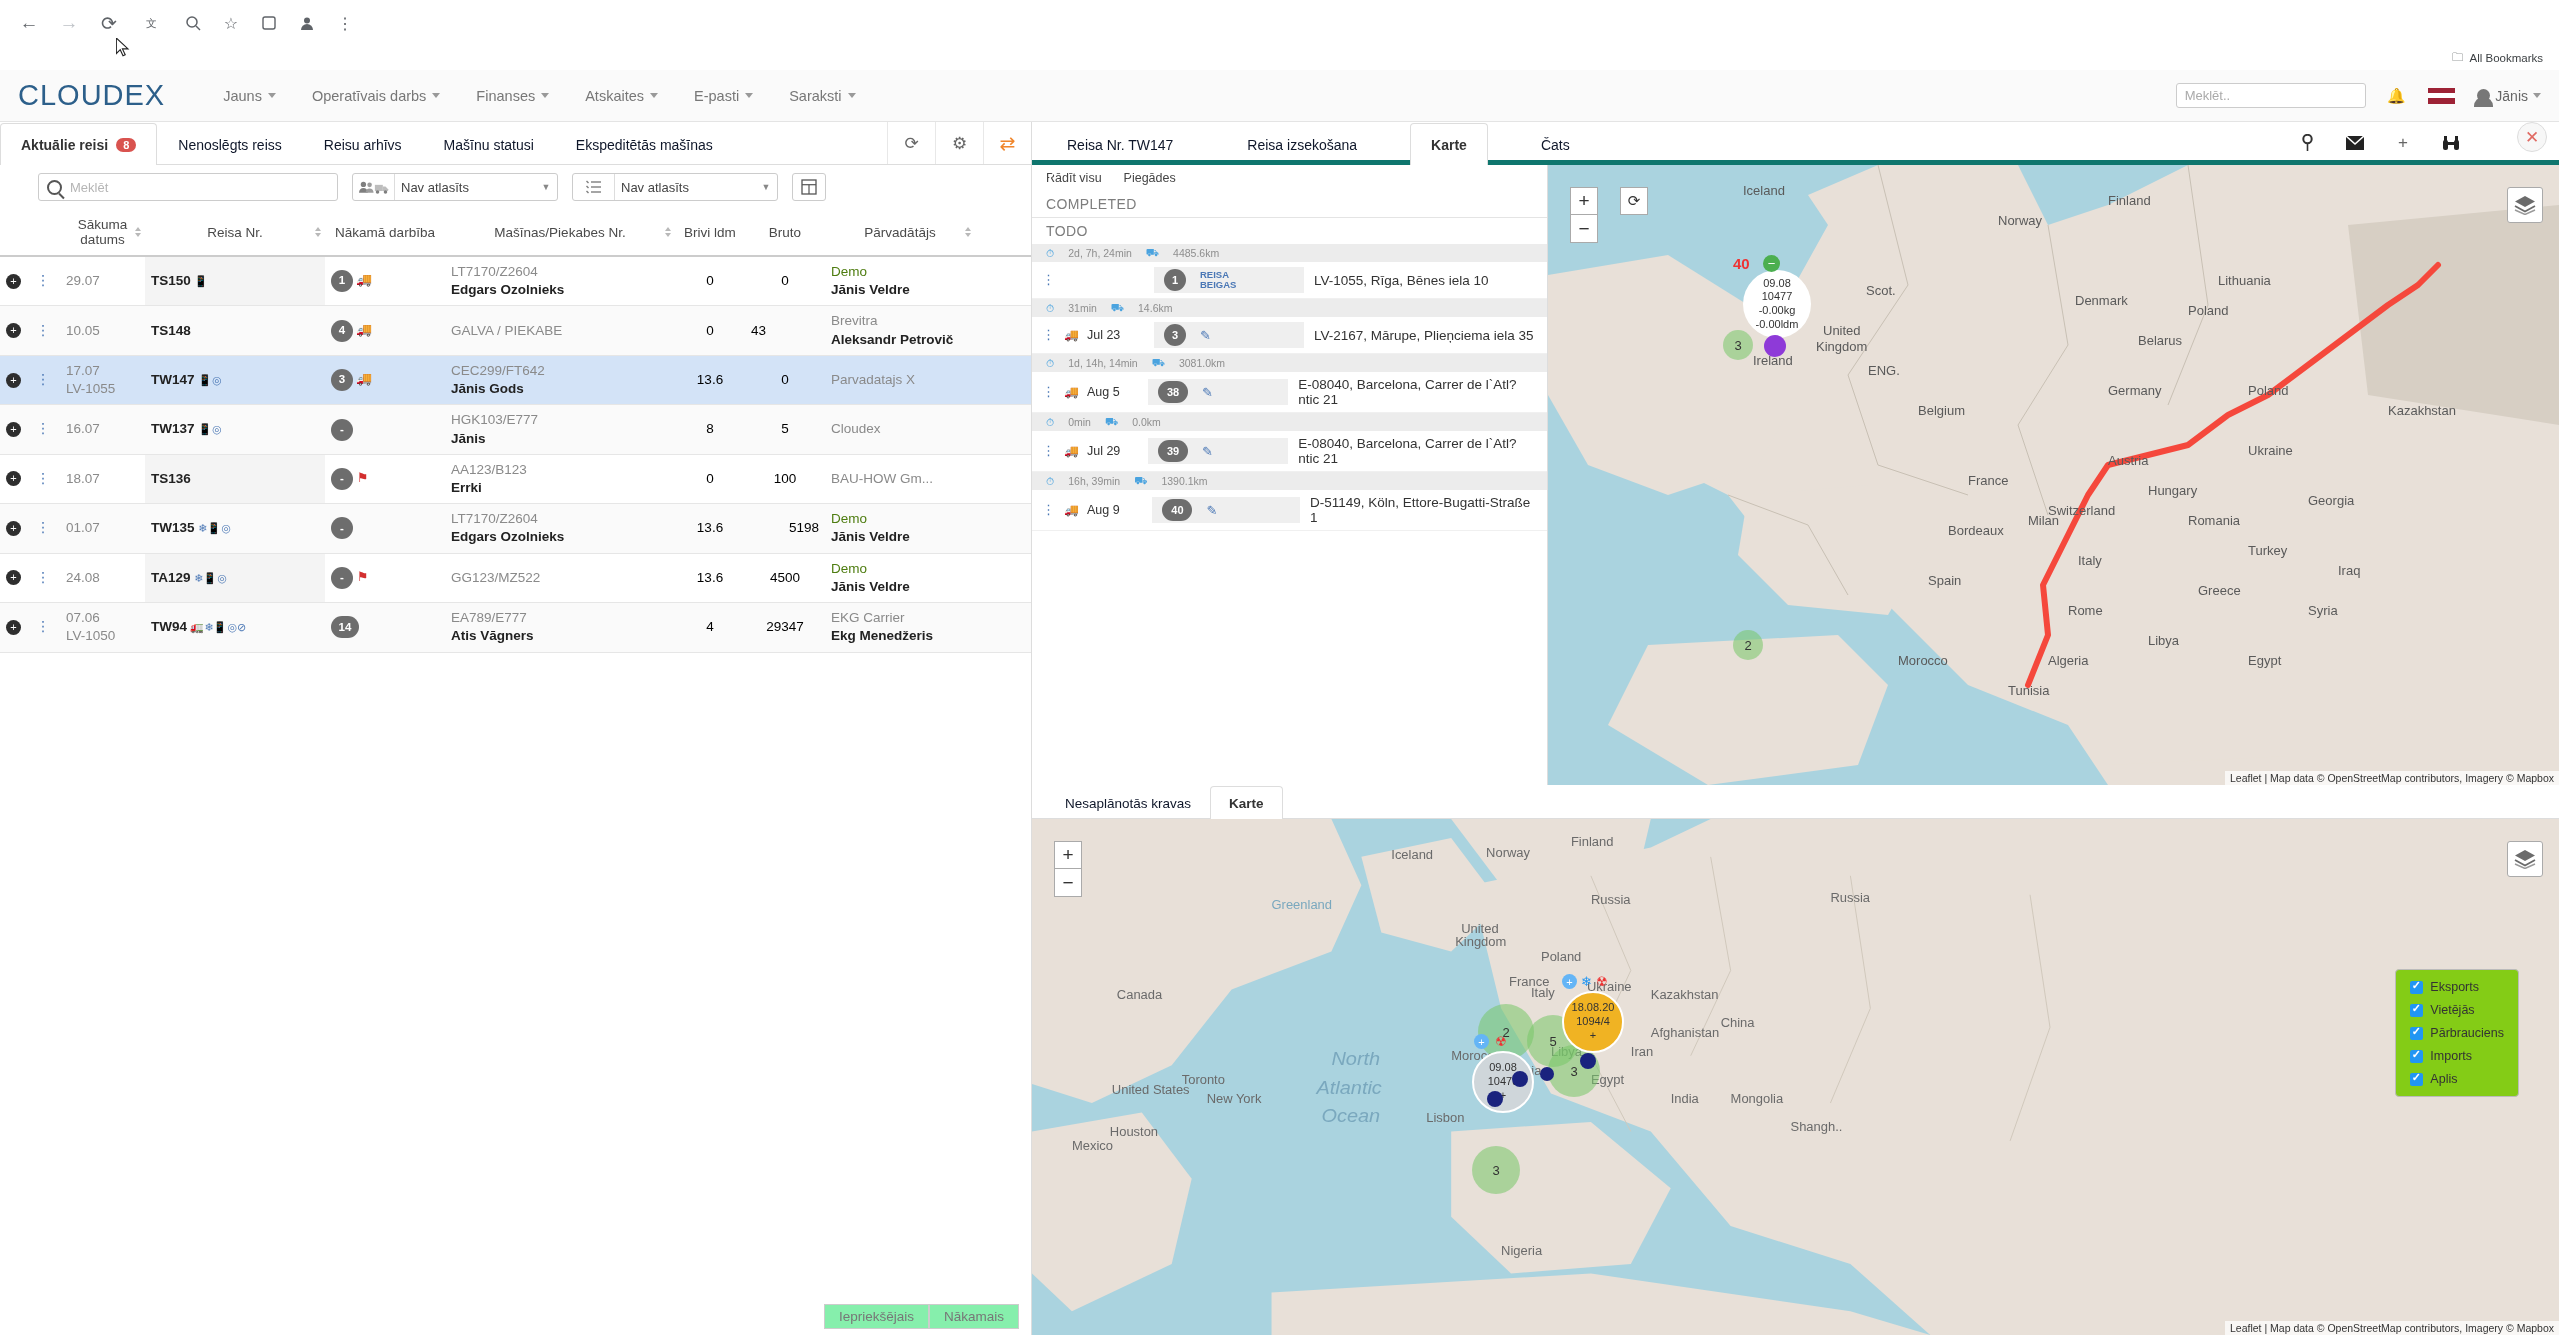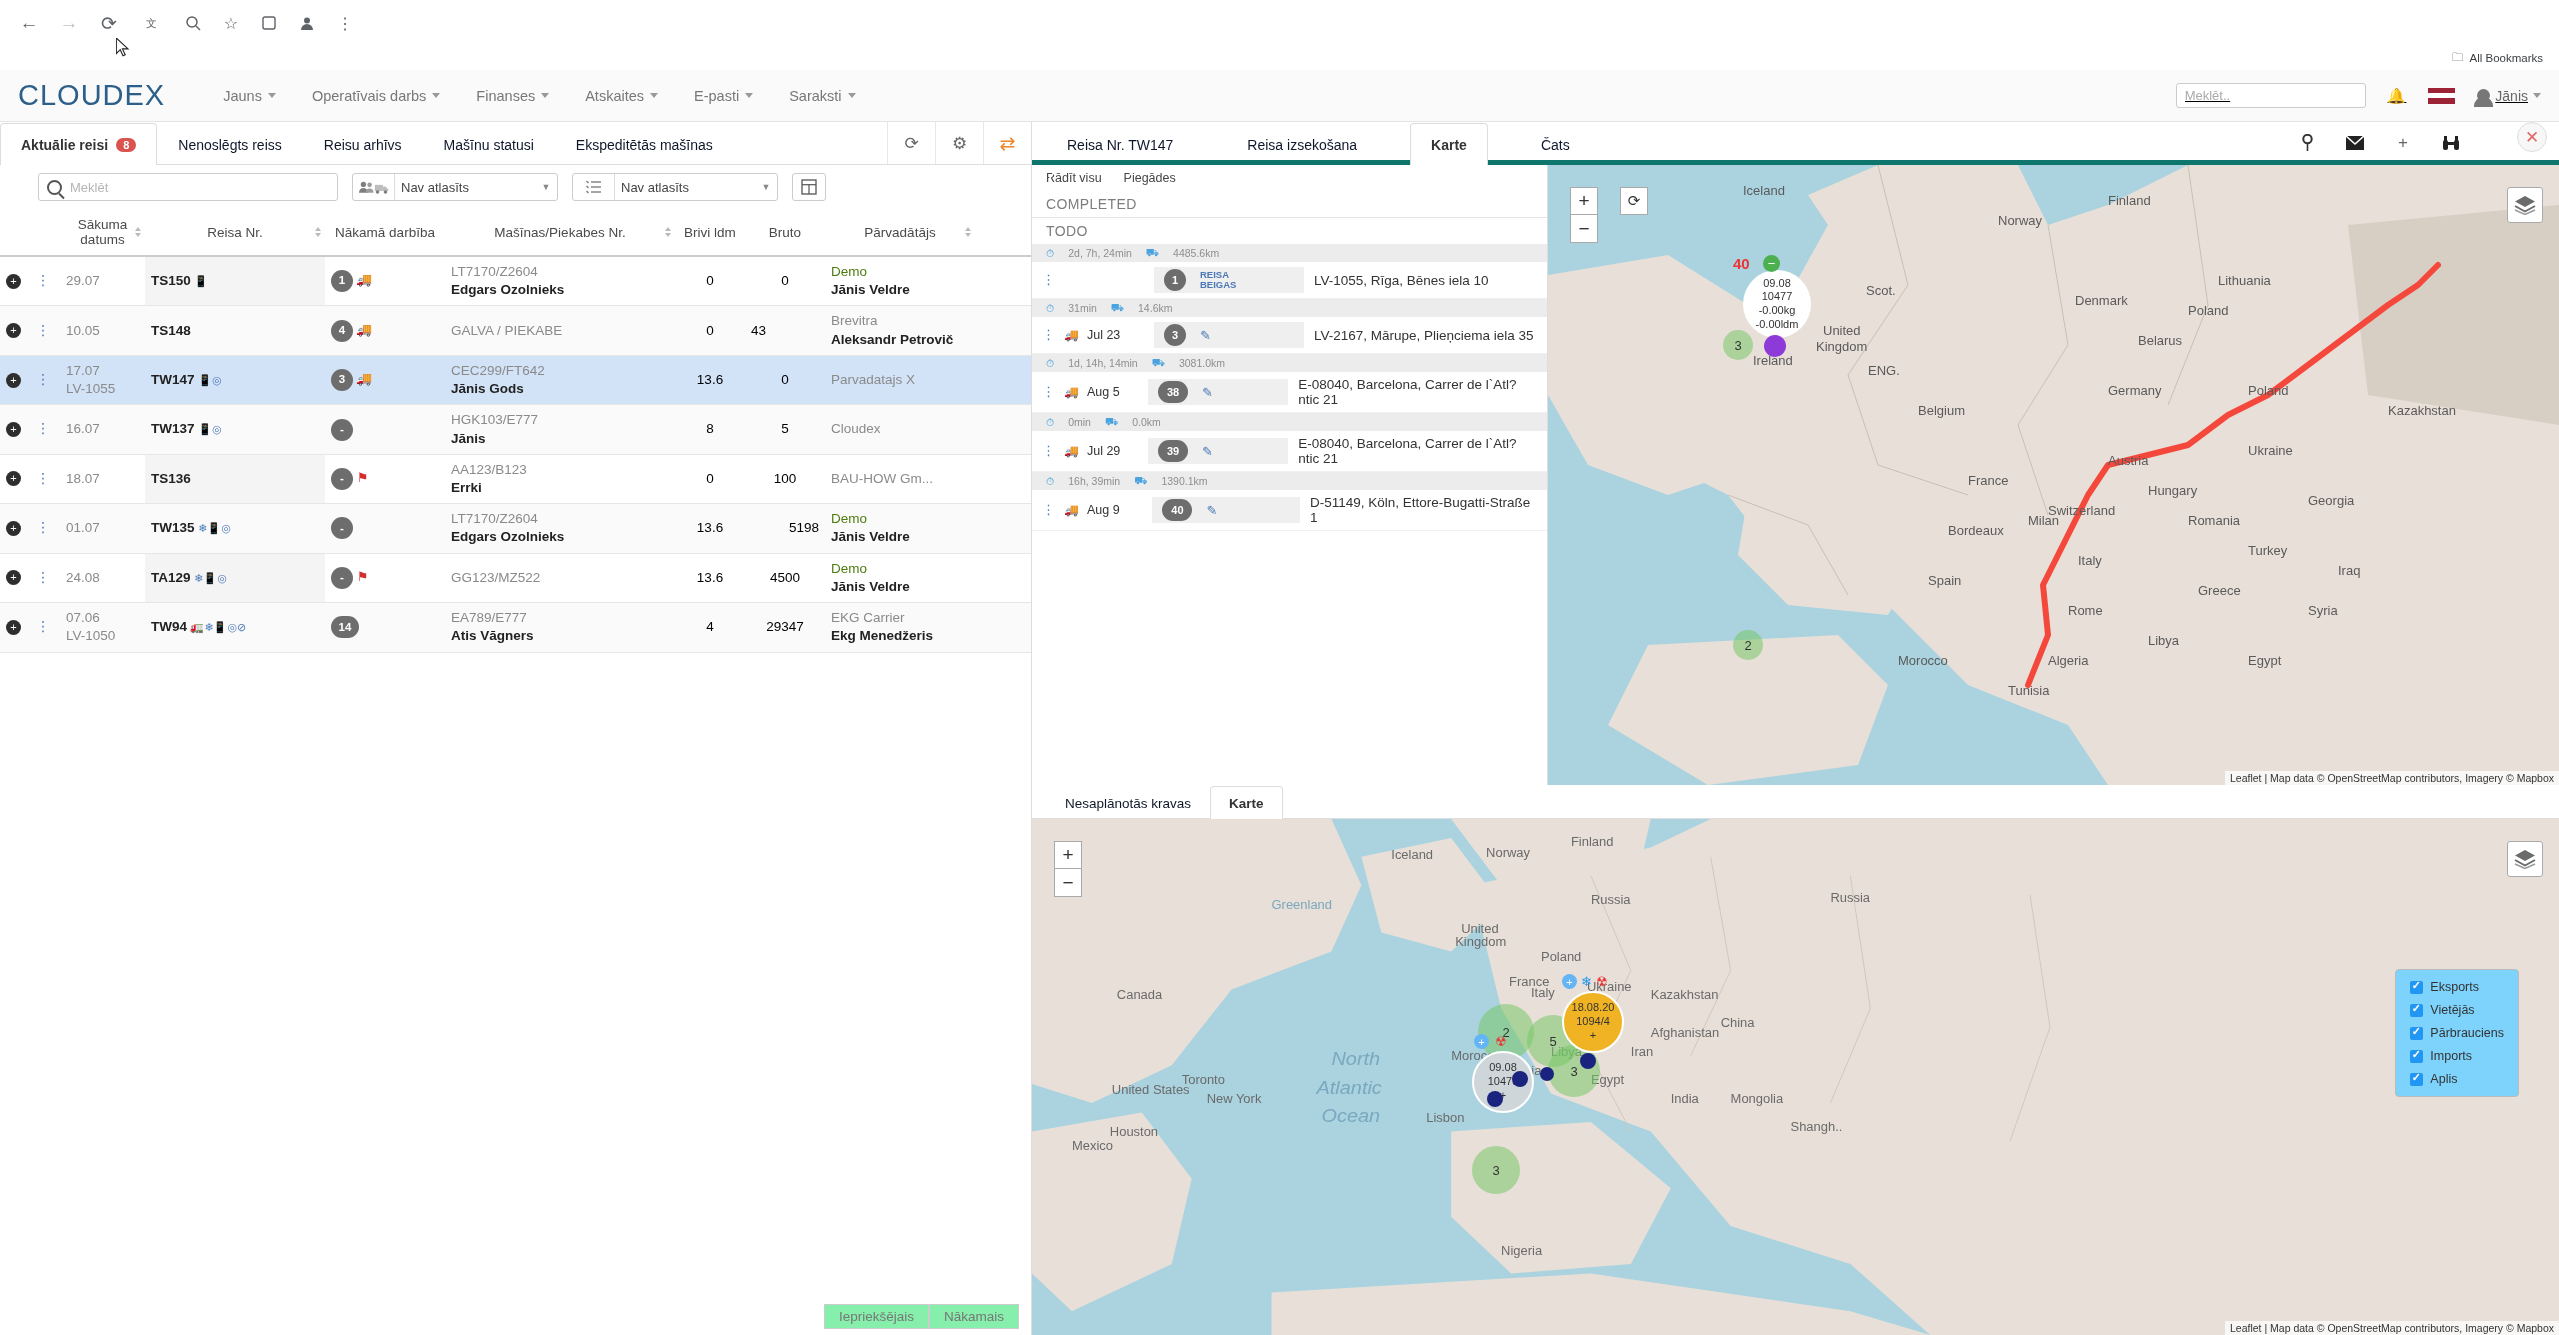--- a/index.html
+++ b/index.html
@@ -25,21 +25,21 @@
   
   .app-header { height:52px; background:#fafafa; border-bottom:1px solid #e4e4e4;
       display:flex; align-items:center; padding:0 18px; }
   .logo { font-size:29px; letter-spacing:1px; color:#2c5f8a; font-weight:300;
       font-family:"Liberation Sans", sans-serif; }
   .mainnav { display:flex; align-items:center; margin-left:40px; gap:0; }
   .mainnav a { font-size:14.5px; color:#777; text-decoration:none; padding:0 18px;
       display:flex; align-items:center; gap:6px; }
   .caret { width:0;height:0;border-left:4px solid transparent;border-right:4px solid transparent;
       border-top:5px solid #999; display:inline-block; }
-  .hdr-right { margin-left:auto; display:flex; align-items:center; gap:22px;text-decoration:underline; }
+  .hdr-right { margin-left:auto; display:flex; align-items:center; gap:22px; }
   .hdr-search { width:190px; height:25px; border:1px solid #ccc; border-radius:3px;
       background:#fff; font-size:13px; padding:0 8px; color:#333; outline:none; }
   .hdr-search::placeholder { color:#aaa; }
   .bell { font-size:15px; color:#777; }
   .flag-lv { width:27px; height:16px; background:#9d2235; position:relative; }
   .flag-lv:after { content:""; position:absolute; left:0; top:5.5px; width:27px; height:5px; background:#fff; }
   .user-menu { display:flex; align-items:center; gap:5px; font-size:14px; color:#666; }
   .user-dot { width:13px; height:13px; border-radius:50%; background:#777; position:relative; }
   .user-dot:after { content:""; position:absolute; left:-3px; top:8px; width:19px;height:10px;
       border-radius:9px 9px 0 0; background:#777; }
@@ -160,21 +160,21 @@
       background:#fff;border:1px solid #aaa;border-radius:3px;display:flex;align-items:center;
       justify-content:center; }
   .attrib { position:absolute; right:0; bottom:0; background:rgba(255,255,255,.75);
       font-size:10.5px; padding:1px 5px; color:#333; z-index:20; }
   .mk { position:absolute; border-radius:50%; display:flex;align-items:center;justify-content:center;
       font-size:13px; color:#333; }
   .mk.green { background:rgba(118,198,103,.55); }
   .bot-tabs { height:34px; display:flex; align-items:flex-end; padding-left:14px;
       border-bottom:1px solid #ddd; background:#fff; }
   .bot-tabs .tab { height:33px; font-size:13.5px; padding:0 18px; }
-  .legendbox { position:absolute; right:40px; top:150px; z-index:25; background:#7dd3fc;
+  .legendbox { position:absolute; right:40px; top:150px; z-index:25; background:#84cc16;
       border:1px solid #bbb; border-radius:4px; padding:10px 14px; display:flex;
       flex-direction:column; gap:9px;justify-content:space-between; }
   .legendbox label { display:flex; gap:7px; align-items:center; font-size:12.5px; color:#333; }
   .popcircle { position:absolute; border-radius:50%; display:flex; flex-direction:column;
       align-items:center; justify-content:center; font-size:11px; color:#333; line-height:1.25;}
 </style>
 </head>
 <body>
 
 <div class="browser-bar">

